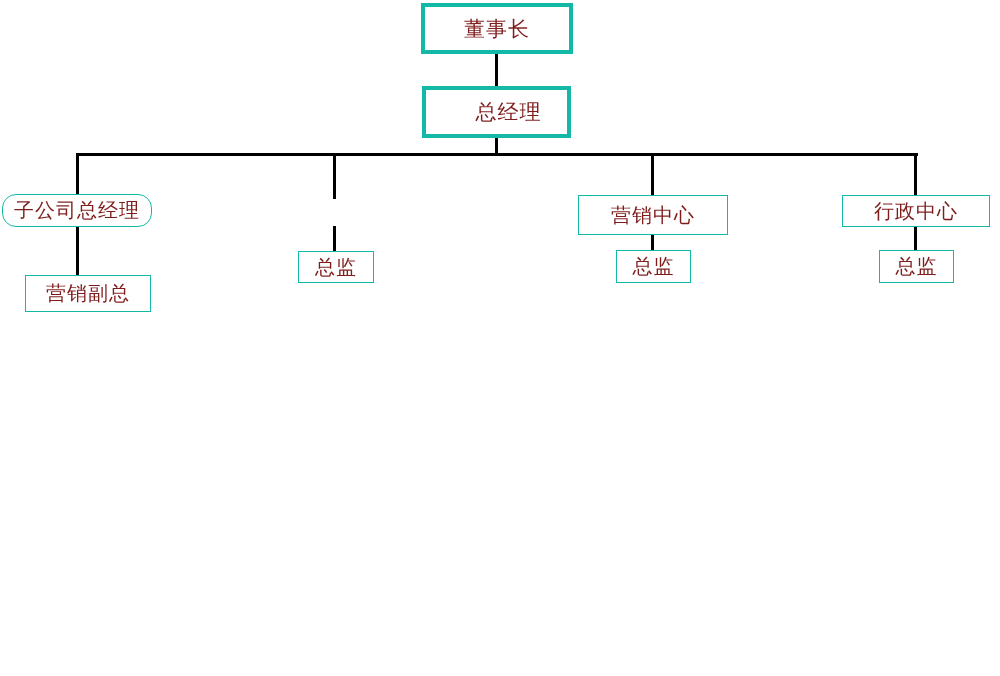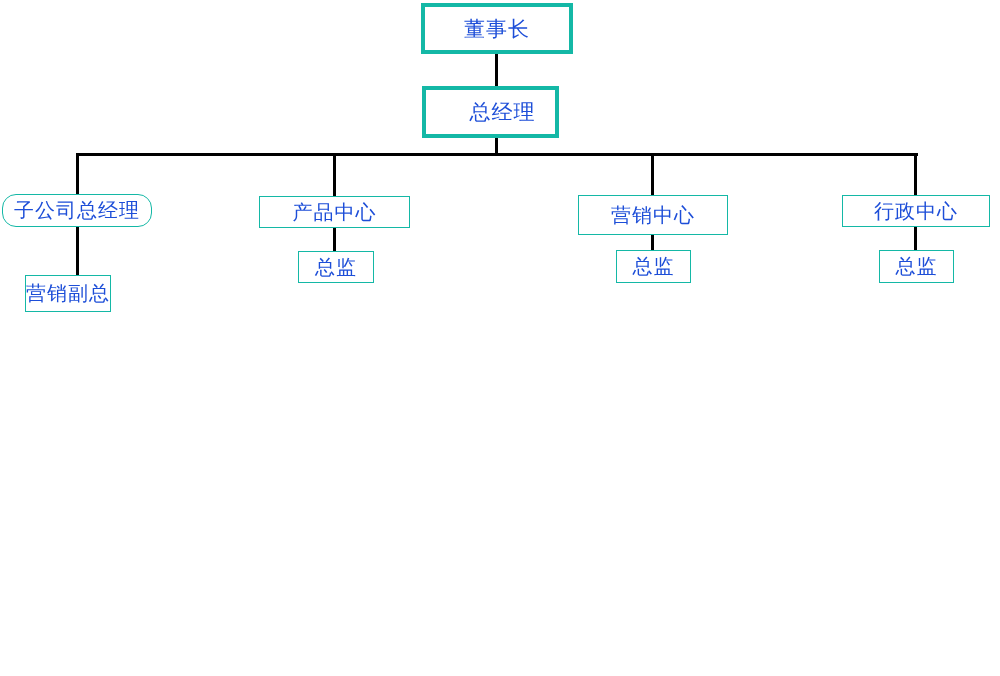--- a/index.html
+++ b/index.html
@@ -13,21 +13,21 @@
     width: 1000px;
     height: 676px;
     background: #ffffff;
     overflow: hidden;
   }
   .node {
     position: absolute;
     box-sizing: border-box;
     background: #ffffff;
     border: 1px solid #14b8a6;
-    color: #1d4ed8;
+    color: #7f1d1d;
     display: flex;
     align-items: center;
     justify-content: center;
     font-size: 20px;
     letter-spacing: 1px;
     white-space: nowrap;
     z-index: 2;
   }
   .node.lvl-top {
     border-width: 4px;
@@ -51,27 +51,26 @@
   <div class="line" style="left:333px; top:153px; width:3px; height:46px;"></div>
   <div class="line" style="left:651px; top:153px; width:3px; height:45px;"></div>
   <div class="line" style="left:914px; top:153px; width:3px; height:45px;"></div>
   <div class="line" style="left:76px; top:224px; width:3px; height:53px;"></div>
   <div class="line" style="left:333px; top:226px; width:3px; height:27px;"></div>
   <div class="line" style="left:651px; top:224px; width:3px; height:28px;"></div>
   <div class="line" style="left:914px; top:224px; width:3px; height:28px;"></div>
 
   <div class="node lvl-top" style="left:421px; top:3px; width:152px; height:51px;">董事长</div>
 
-  <div class="node lvl-top" style="left:422px; top:86px; width:137px; height:52px;padding-left:24px;">总经理</div>
+  <div class="node lvl-top" style="left:422px; top:86px; width:149px; height:52px;padding-left:24px;">总经理</div>
 
   <div class="node" style="left:2px; top:194px; width:150px; height:33px;border-radius:14px;">子公司总经理</div>
 
-  <div class="node" style="left:25px; top:275px; width:86px; height:37px;">营销副总</div>
+  <div class="node" style="left:25px; top:275px; width:126px; height:37px;">营销副总</div>
 
-  <div class="node" style="left:259px; top:196px; width:151px; height:32px;">产品中心</div>
 
   <div class="node" style="left:298px; top:251px; width:76px; height:32px;">总监</div>
 
   <div class="node" style="left:578px; top:195px; width:150px; height:40px;">营销中心</div>
 
   <div class="node" style="left:616px; top:250px; width:75px; height:33px;">总监</div>
 
   <div class="node" style="left:842px; top:195px; width:148px; height:32px;text-align:right;">行政中心</div>
 
   <div class="node" style="left:879px; top:250px; width:75px; height:33px;">总监</div>

